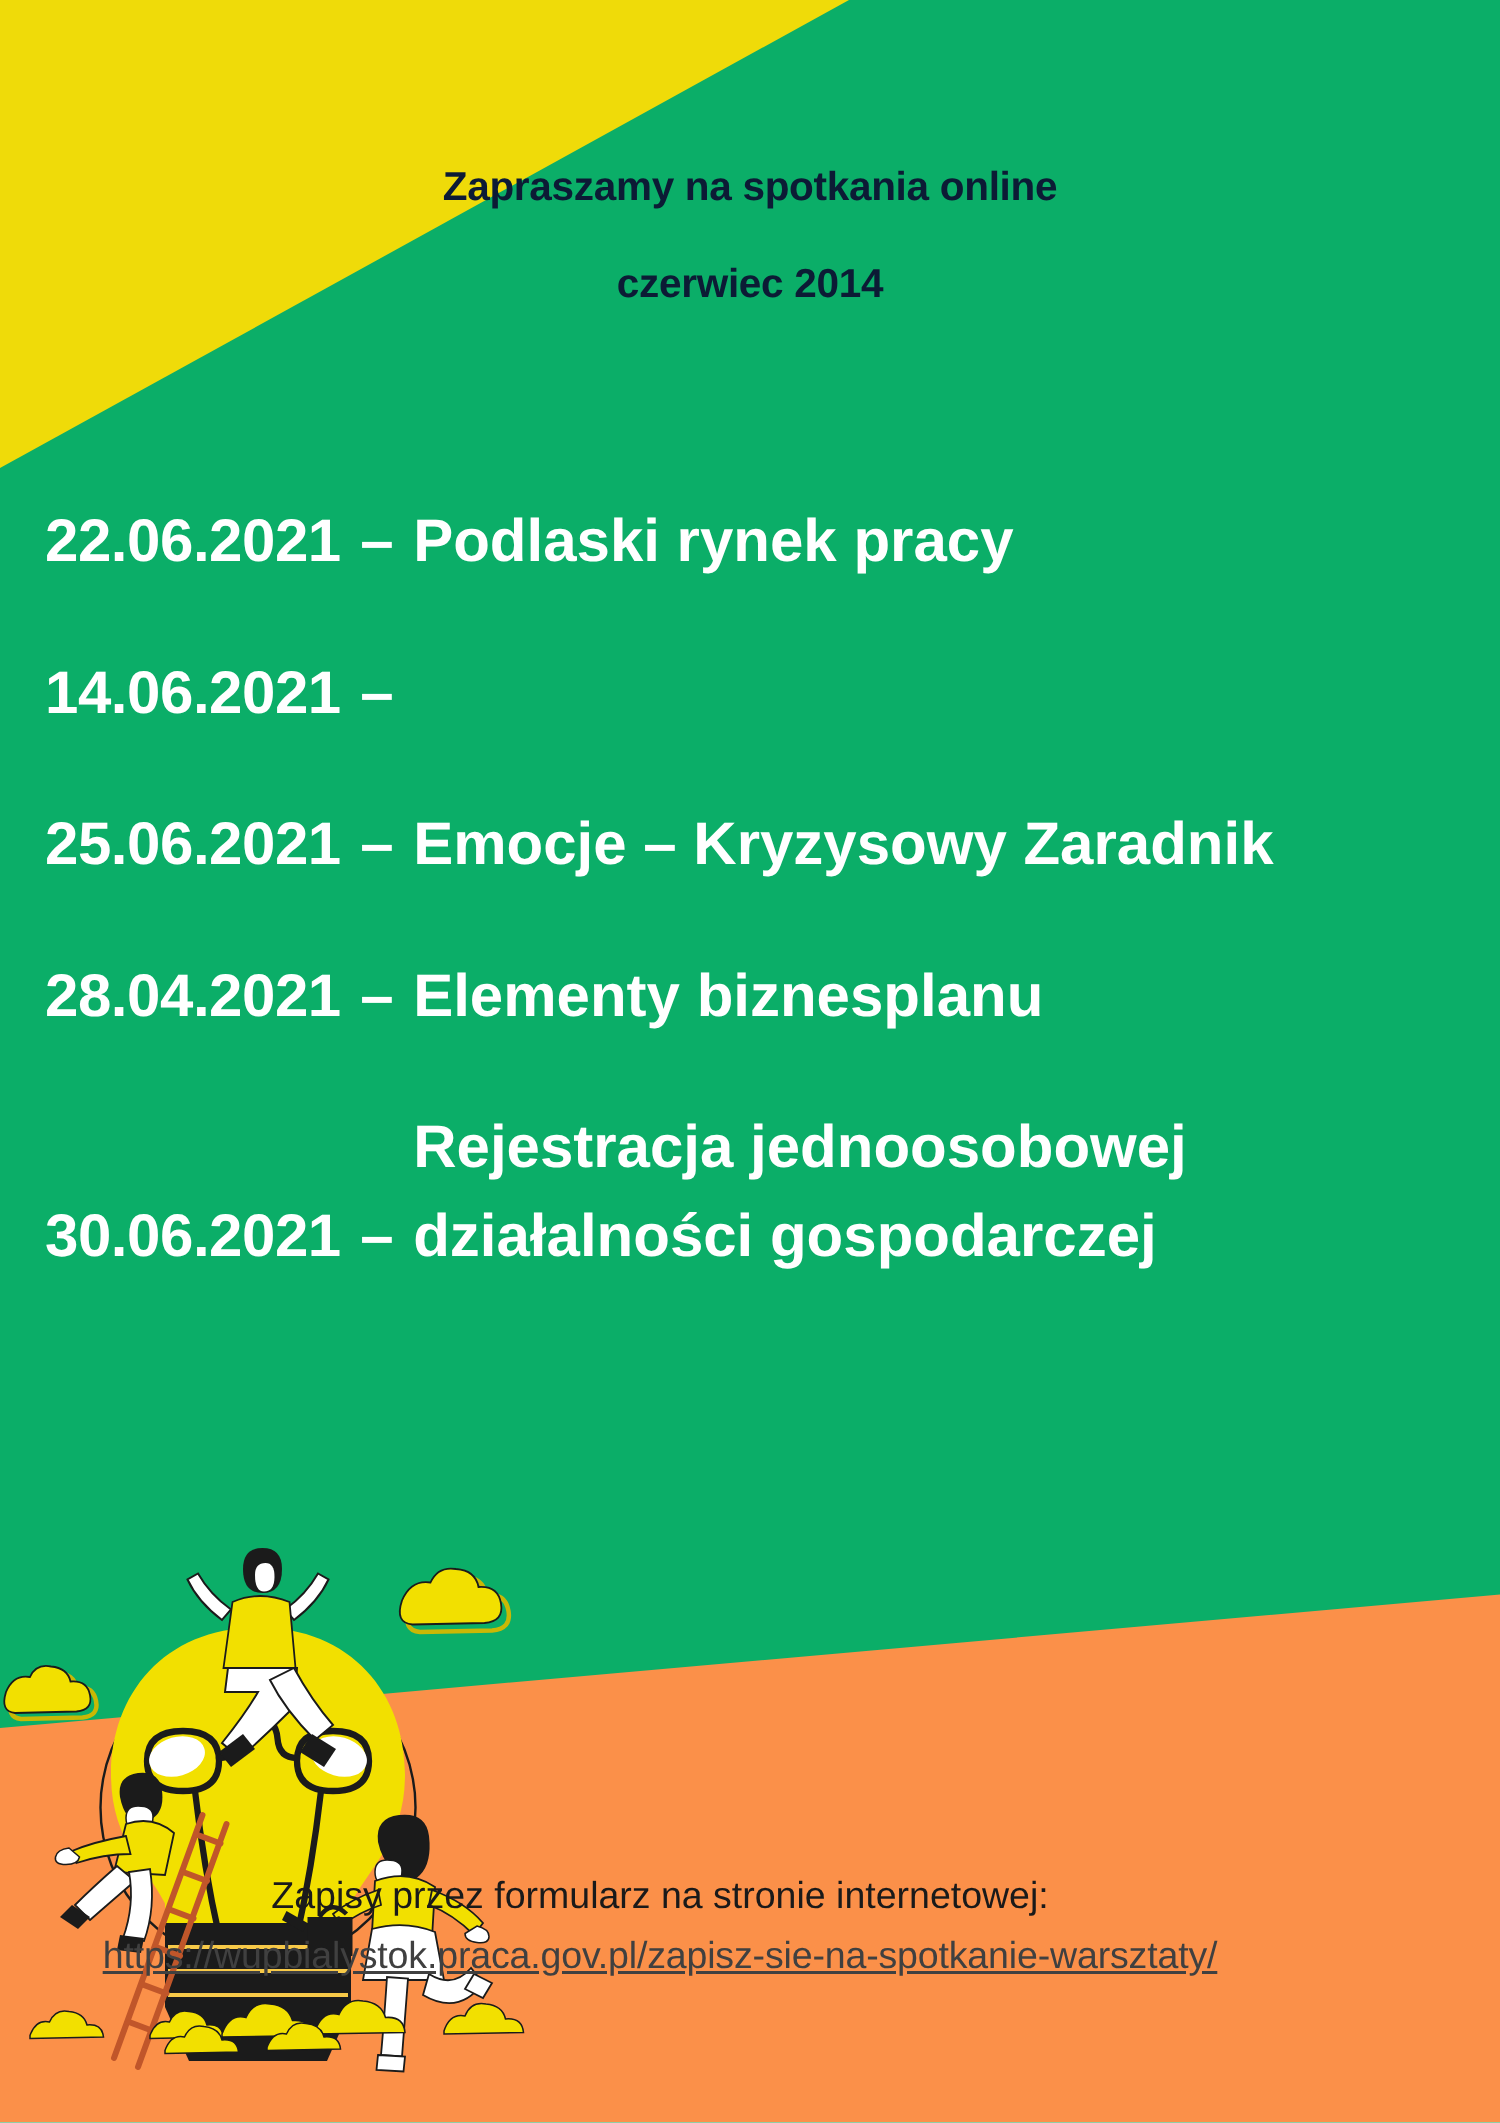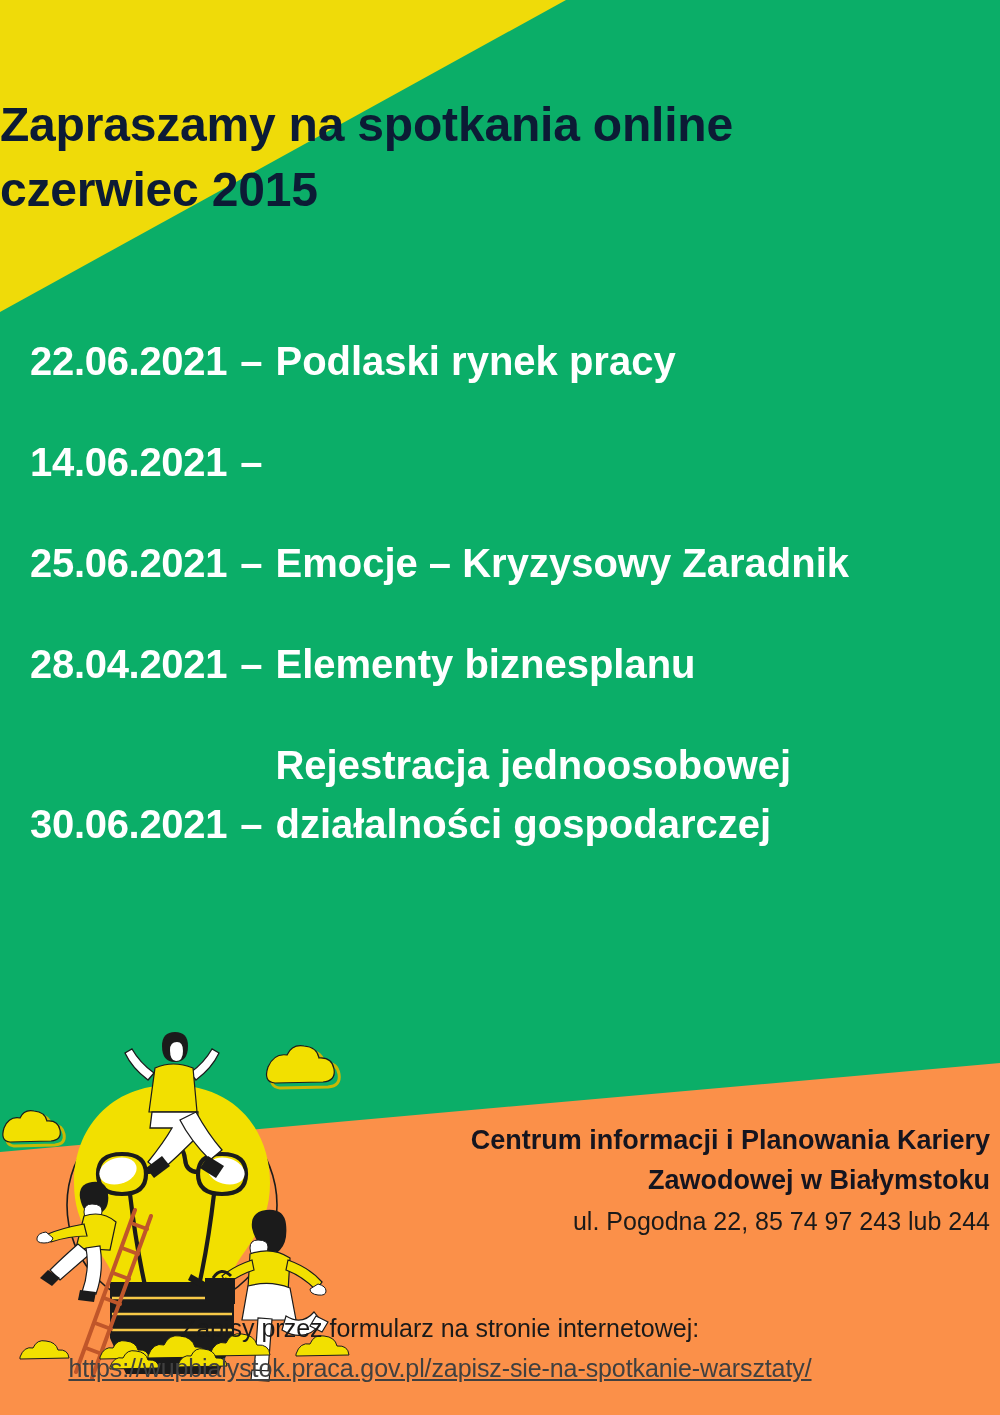--- a/index.html
+++ b/index.html
@@ -27,23 +27,24 @@
     width: 1000px;
     height: 1415px;
   }
 
   
   .heading {
     position: absolute;
     top: 92px;
     left: 0;
     width: 1000px;
+    text-align: center;
     color: #0C1B35;
     font-weight: bold;
-    font-size: 48px;
+    font-size: 27px;
     line-height: 65px;
     letter-spacing: -0.2px;
     z-index: 5;
   }
   .heading div { white-space: nowrap; }
 
   
   .schedule {
     position: absolute;
     top: 332px;
@@ -92,21 +93,21 @@
   }
   .footer-addr {
     font-size: 25px;
     line-height: 38px;
     margin-top: 2px;
     color: #1A1A1A;
   }
 
   .signup {
     position: absolute;
-    top: 1308px;
+    top: 1244px;
     left: 0;
     width: 880px;
     text-align: center;
     color: #1A1A1A;
     font-size: 25px;
     line-height: 40px;
     z-index: 6;
   }
   .signup .url {
     text-decoration: underline;
@@ -134,21 +135,21 @@
 
     <rect x="0" y="0" width="1000" height="1415" fill="#0BAE68"></rect>
 
     <polygon points="0,0 566,0 0,312" fill="#EFDB09"></polygon>
 
     <polygon points="0,1152 1000,1063 1000,1415 0,1415" fill="#FB9049"></polygon>
   </svg>
 
   <div class="heading">
     <div>Zapraszamy na spotkania online</div>
-    <div>czerwiec 2015</div>
+    <div>czerwiec 2014</div>
   </div>
 
   <div class="schedule">
 
     <div class="sched-item">
       <span class="sched-date">22.06.2021</span>
       <span class="sched-sep">–</span>
       <span class="sched-title">Podlaski rynek pracy</span>
     </div>
 
@@ -316,24 +317,19 @@
       <path d="M210 334 q5 -14 16 -11 q5 -11 16 -9 q12 1 15 11 q12 -1 13 10 l-60 1 z" fill="#F2E000" stroke="#1B1B1B" stroke-width="1"></path>
     </g>
     <g>
       <path d="M296 334 q4 -12 14 -10 q4 -10 14 -8 q11 1 13 10 q11 -1 12 9 l-53 1 z" fill="#F2E000" stroke="#1B1B1B" stroke-width="1"></path>
     </g>
     <g>
       <path d="M178 345 q4 -11 13 -9 q4 -9 13 -7 q10 1 12 9 q10 -1 11 8 l-49 1 z" fill="#F2E000" stroke="#1B1B1B" stroke-width="1"></path>
     </g>
   </svg>
 
-  <div class="footer-block">
-    <div class="footer-org">Centrum informacji i Planowania Kariery</div>
-    <div class="footer-org">Zawodowej w Białymstoku</div>
-    <div class="footer-addr">ul. Pogodna 22, 85 74 97 243 lub 244</div>
-  </div>
 
   <div class="signup">
     <div>Zapisy przez formularz na stronie internetowej:</div>
     <a class="url" href="#" style="color:#404040;">https://wupbialystok.praca.gov.pl/zapisz-sie-na-spotkanie-warsztaty/</a>
   </div>
 
 </div>
 
 </body></html>

